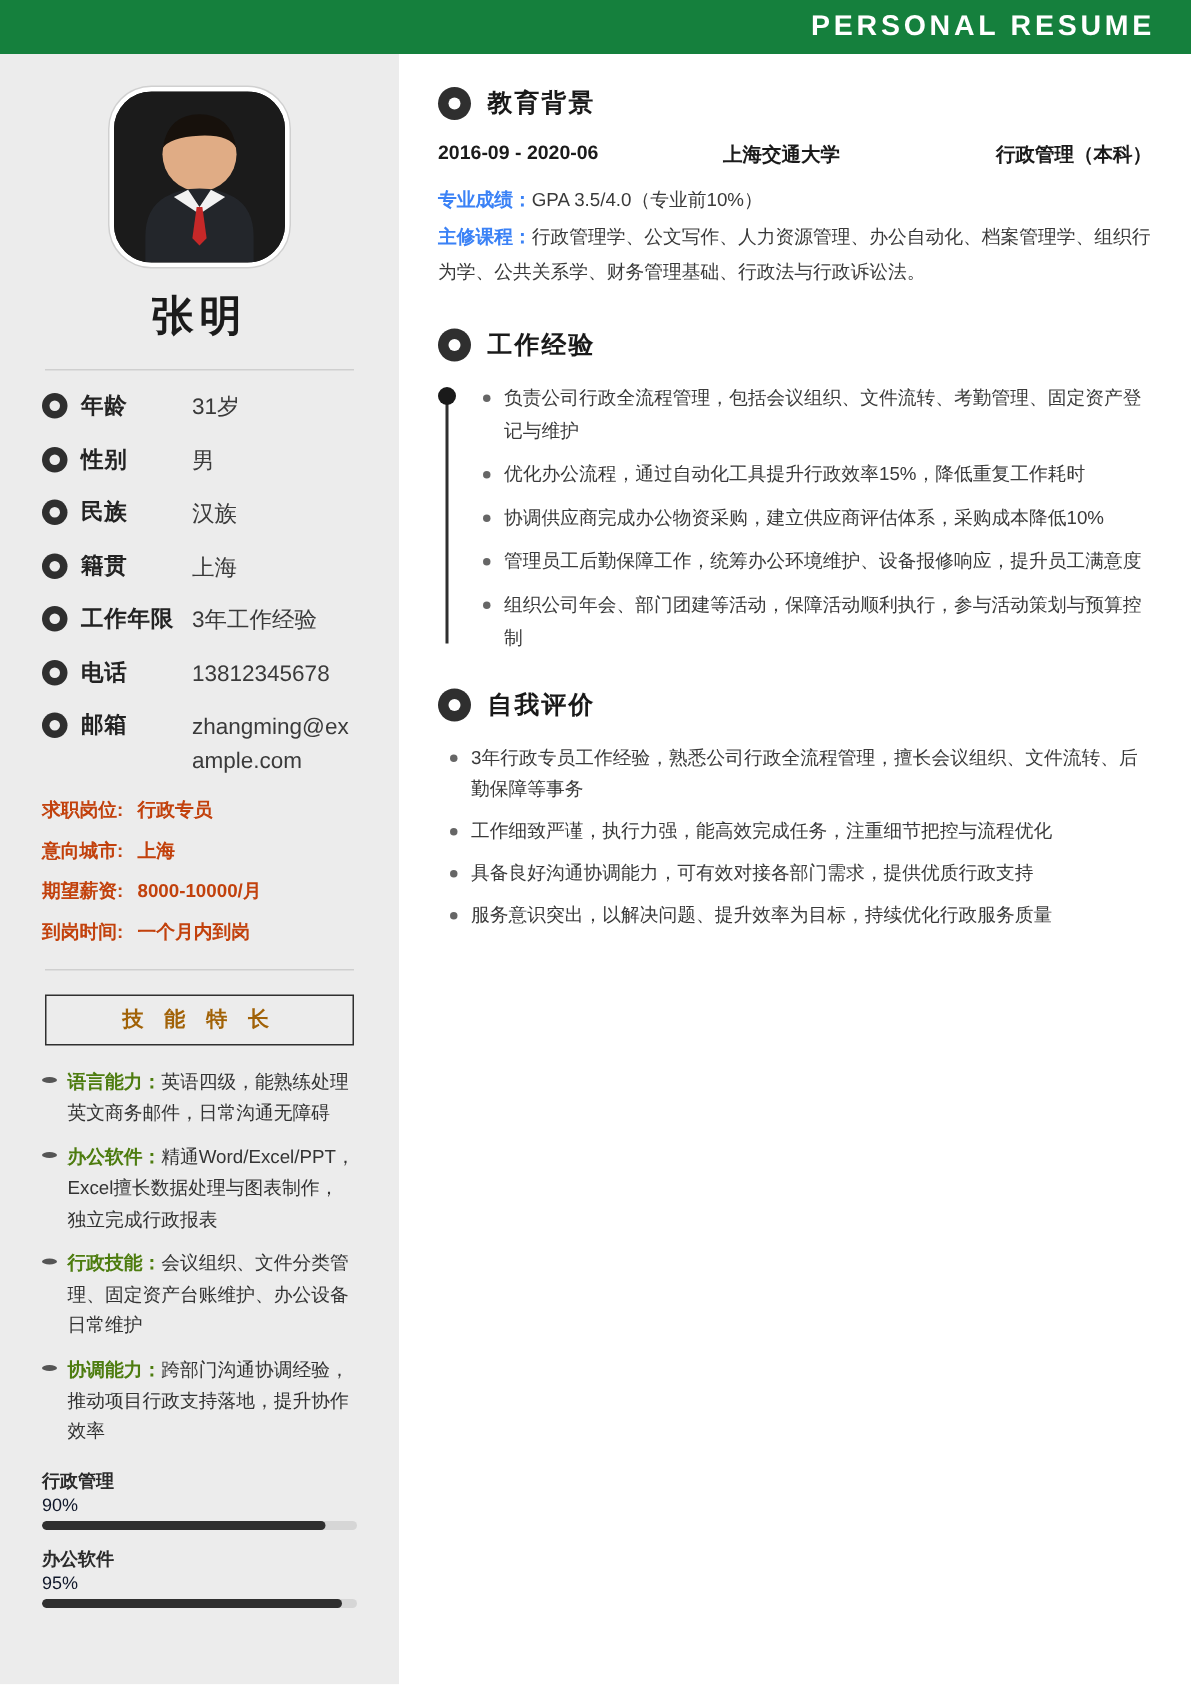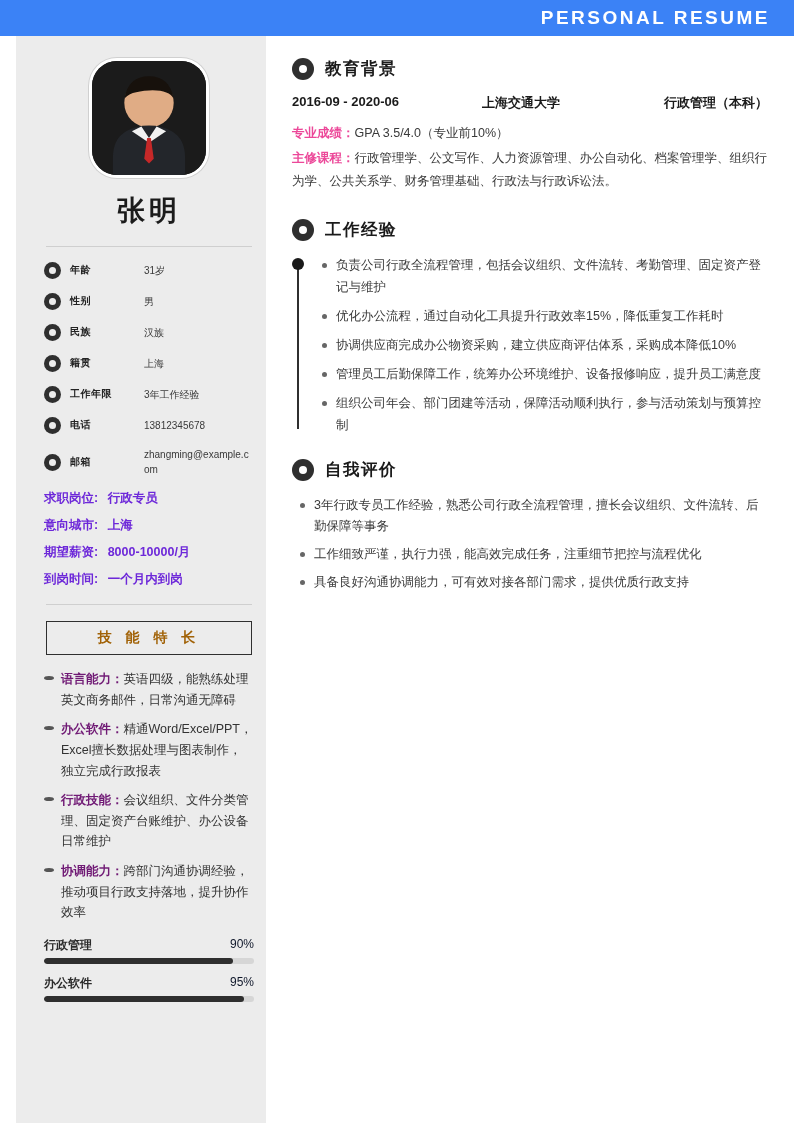--- a/index.html
+++ b/index.html
@@ -17,38 +17,38 @@
     background: #ffffff;
     overflow: hidden;
   }
 
   
   .header {
     position: absolute;
     left: 0; top: 0;
     width: 794px;
     height: 36px;
-    background: #3b82f6;
+    background: #15803d;
     display: flex;
     align-items: center;
     justify-content: flex-end;
   }
   .header-title {
     color: #ffffff;
     font-size: 19px;
     letter-spacing: 2.5px;
     font-weight: 700;
     padding-right: 24px;
     white-space: nowrap;
   }
 
   
   .left-col {
     position: absolute;
-    left: 16px; top: 36px;
+    left: 0; top: 36px;
     width: 266px;
     height: 1087px;
     background: #ececec;
     padding: 22px 28px 0 28px;
   }
   .avatar-wrap {
     width: 120px;
     height: 120px;
     margin: 0 auto;
     border-radius: 28px;
@@ -70,23 +70,23 @@
   }
   .divider {
     height: 1px;
     background: #cfcfcf;
     margin: 16px 2px 14px 2px;
   }
 
   .info-list { margin-top: 4px; }
   .info-row {
     display: flex;
-    align-items: center;
+    align-items: flex-start;
     margin-bottom: 13px;
-    font-size: 10px;
+    font-size: 15px;
   }
   .bullet-icon {
     width: 17px; height: 17px;
     border-radius: 50%;
     background: #2f2f2f;
     position: relative;
     flex: 0 0 17px;
     margin-top: 1px;
   }
   .bullet-icon::after {
@@ -108,21 +108,21 @@
     color: #3a3a3a;
     flex: 1;
     line-height: 1.5;
     word-break: break-all;
   }
 
   .job-block { margin-top: 10px; }
   .job-row {
     font-size: 12.5px;
     margin-bottom: 10px;
-    color: #6d28d9;
+    color: #c2410c;
   }
   .job-row .k { font-weight: 700; }
   .job-row .v { font-weight: 700; margin-left: 6px; }
 
   .skills-title {
     margin: 16px 2px 14px 2px;
     border: 1.5px solid #2f2f2f;
     text-align: center;
     font-size: 14px;
     font-weight: 700;
@@ -140,31 +140,32 @@
     color: #333;
   }
   .dot {
     flex: 0 0 10px;
     margin-top: 7px;
     margin-right: 7px;
     width: 4px; height: 4px;
     border-radius: 50%;
     background: #555;
   }
-  .skill-item b { color: #701a75; }
+  .skill-item b { color: #4d7c0f; }
 
   .bars { margin-top: 14px; }
   .bar-row { margin-bottom: 11px; }
   .bar-head {
     display: flex;
     justify-content: space-between;
     font-size: 12px;
     font-weight: 700;
     color: #2b2b2b;
     margin-bottom: 4px;
+    flex-direction: column;
   }
   .bar-head .pct { color: #0f172a; font-weight: 400; }
   .bar-track {
     height: 6px;
     background: #d6d6d6;
     border-radius: 3px;
     overflow: hidden;
   }
   .bar-fill {
     height: 100%;
@@ -219,21 +220,21 @@
   .edu-date { width: 190px; }
   .edu-school { width: 150px; }
   .edu-major { flex: 1; text-align: right; }
 
   .kv-line {
     font-size: 12.5px;
     line-height: 1.85;
     color: #3a3a3a;
     margin-bottom: 2px;
   }
-  .kv-line b { color: #ec4899; }
+  .kv-line b { color: #3b82f6; }
 
   .section { margin-bottom: 26px; }
   .section.exp { margin-bottom: 22px; }
 
   .exp-wrap {
     position: relative;
     padding-left: 22px;
   }
   .exp-line {
     position: absolute;
@@ -470,17 +471,21 @@
           <span>3年行政专员工作经验，熟悉公司行政全流程管理，擅长会议组织、文件流转、后勤保障等事务</span>
         </div>
         <div class="bullet-row">
           <span class="dot"></span>
           <span>工作细致严谨，执行力强，能高效完成任务，注重细节把控与流程优化</span>
         </div>
         <div class="bullet-row">
           <span class="dot"></span>
           <span>具备良好沟通协调能力，可有效对接各部门需求，提供优质行政支持</span>
         </div>
+        <div class="bullet-row">
+          <span class="dot"></span>
+          <span>服务意识突出，以解决问题、提升效率为目标，持续优化行政服务质量</span>
+        </div>
       </div>
     </div>
 
   </div>
 </div>
 
 </body></html>

